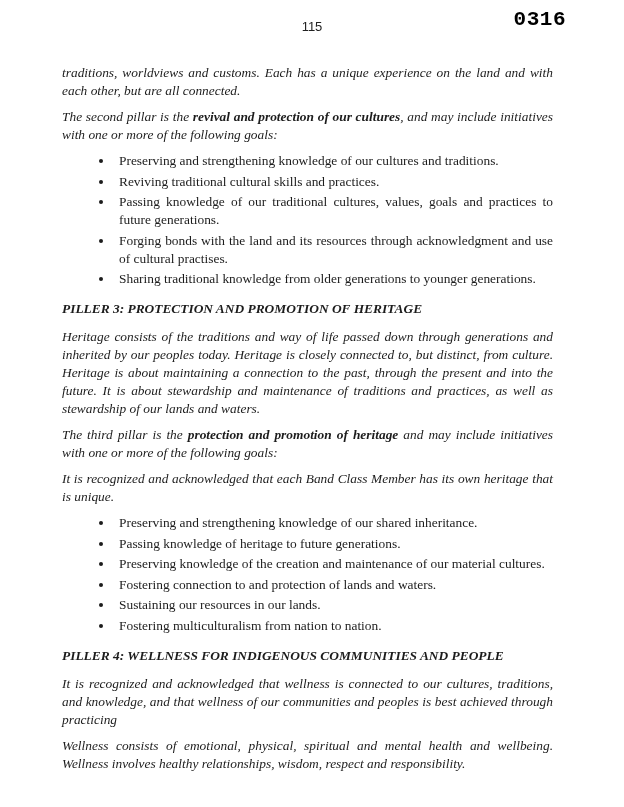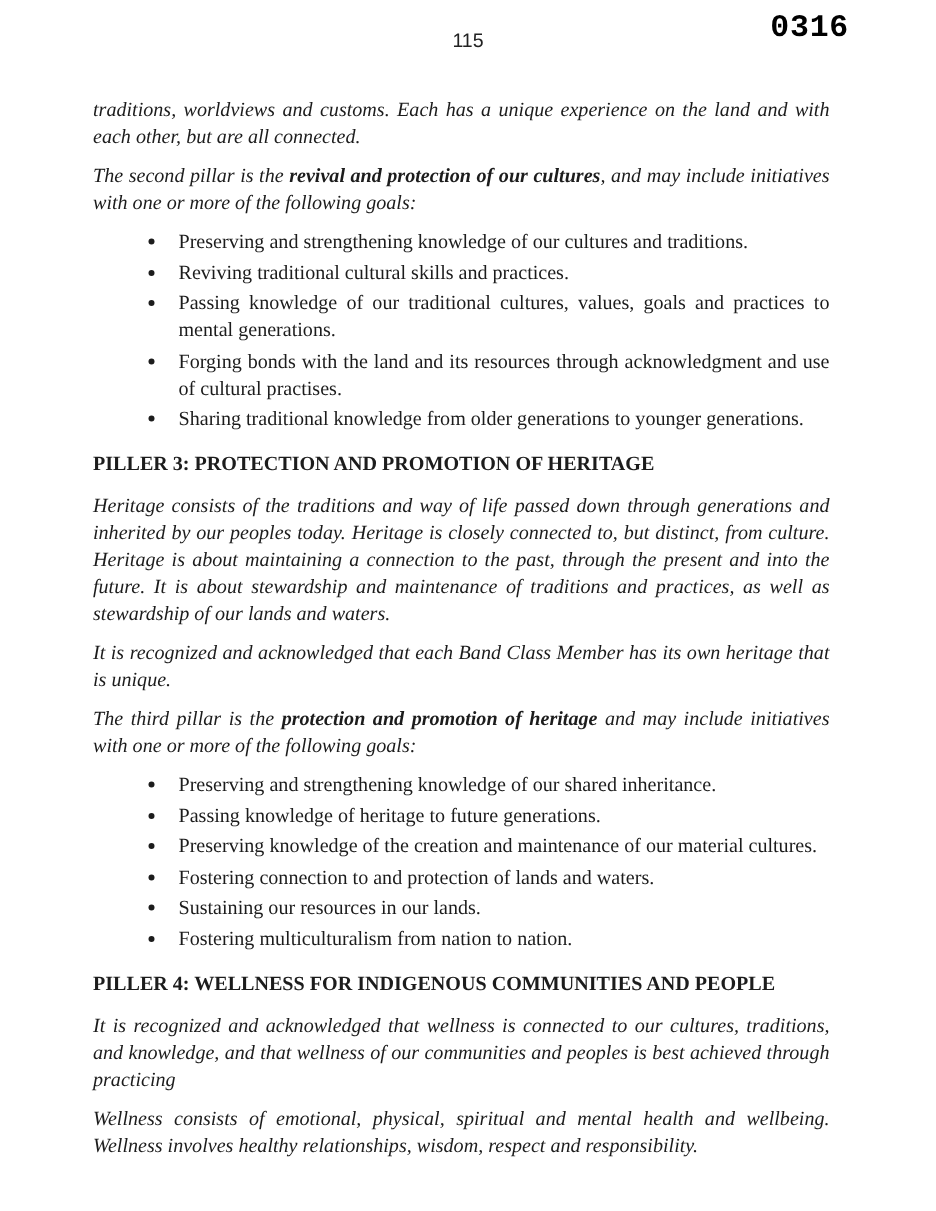--- a/index.html
+++ b/index.html
@@ -49,20 +49,21 @@
   .content p {
     margin: 0 0 8px 0;
     font-style: italic;
   }
   .content h2 {
     font-size: 13.4px;
     font-weight: bold;
     margin: 12px 0 10px 0;
     text-align: left;
     line-height: 18px;
+    font-style: italic;
   }
   .content ul {
     margin: 2px 0 8px 0;
     padding: 0 0 0 52px;
     list-style: disc outside;
   }
   .content li {
     margin: 0 0 2.5px 0;
     padding-left: 5px;
     text-align: justify;
@@ -80,32 +81,32 @@
 
   <div class="content">
 
     <p>traditions, worldviews and customs. Each has a unique experience on the land and with each other, but are all connected.</p>
 
     <p><span>The second pillar is the </span><span class="bold-run">revival and protection of our cultures</span><span>, and may include initiatives with one or more of the following goals:</span></p>
 
     <ul>
       <li>Preserving and strengthening knowledge of our cultures and traditions.</li>
       <li>Reviving traditional cultural skills and practices.</li>
-      <li>Passing knowledge of our traditional cultures, values, goals and practices to mental generations.</li>
+      <li>Passing knowledge of our traditional cultures, values, goals and practices to future generations.</li>
       <li>Forging bonds with the land and its resources through acknowledgment and use of cultural practises.</li>
       <li>Sharing traditional knowledge from older generations to younger generations.</li>
     </ul>
 
     <h2>PILLER 3: PROTECTION AND PROMOTION OF HERITAGE</h2>
 
     <p>Heritage consists of the traditions and way of life passed down through generations and inherited by our peoples today. Heritage is closely connected to, but distinct, from culture. Heritage is about maintaining a connection to the past, through the present and into the future. It is about stewardship and maintenance of traditions and practices, as well as stewardship of our lands and waters.</p>
 
+    <p><span>The third pillar is the </span><span class="bold-run">protection and promotion of heritage</span><span> and may include initiatives with one or more of the following goals:</span></p>
+
     <p>It is recognized and acknowledged that each Band Class Member has its own heritage that is unique.</p>
-
-    <p><span>The third pillar is the </span><span class="bold-run">protection and promotion of heritage</span><span> and may include initiatives with one or more of the following goals:</span></p>
 
     <ul>
       <li>Preserving and strengthening knowledge of our shared inheritance.</li>
       <li>Passing knowledge of heritage to future generations.</li>
       <li>Preserving knowledge of the creation and maintenance of our material cultures.</li>
       <li>Fostering connection to and protection of lands and waters.</li>
       <li>Sustaining our resources in our lands.</li>
       <li>Fostering multiculturalism from nation to nation.</li>
     </ul>
 

